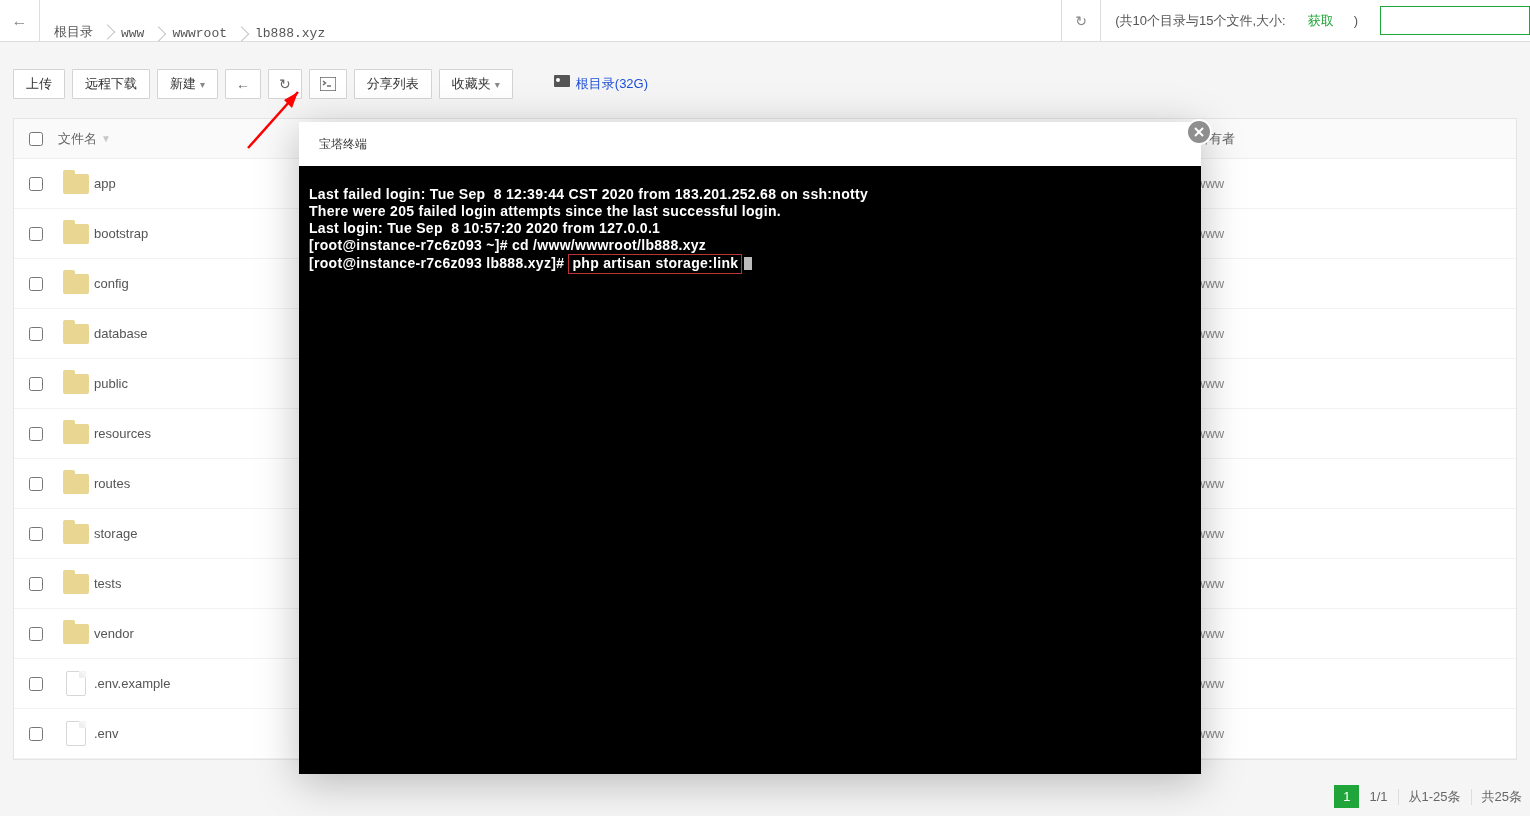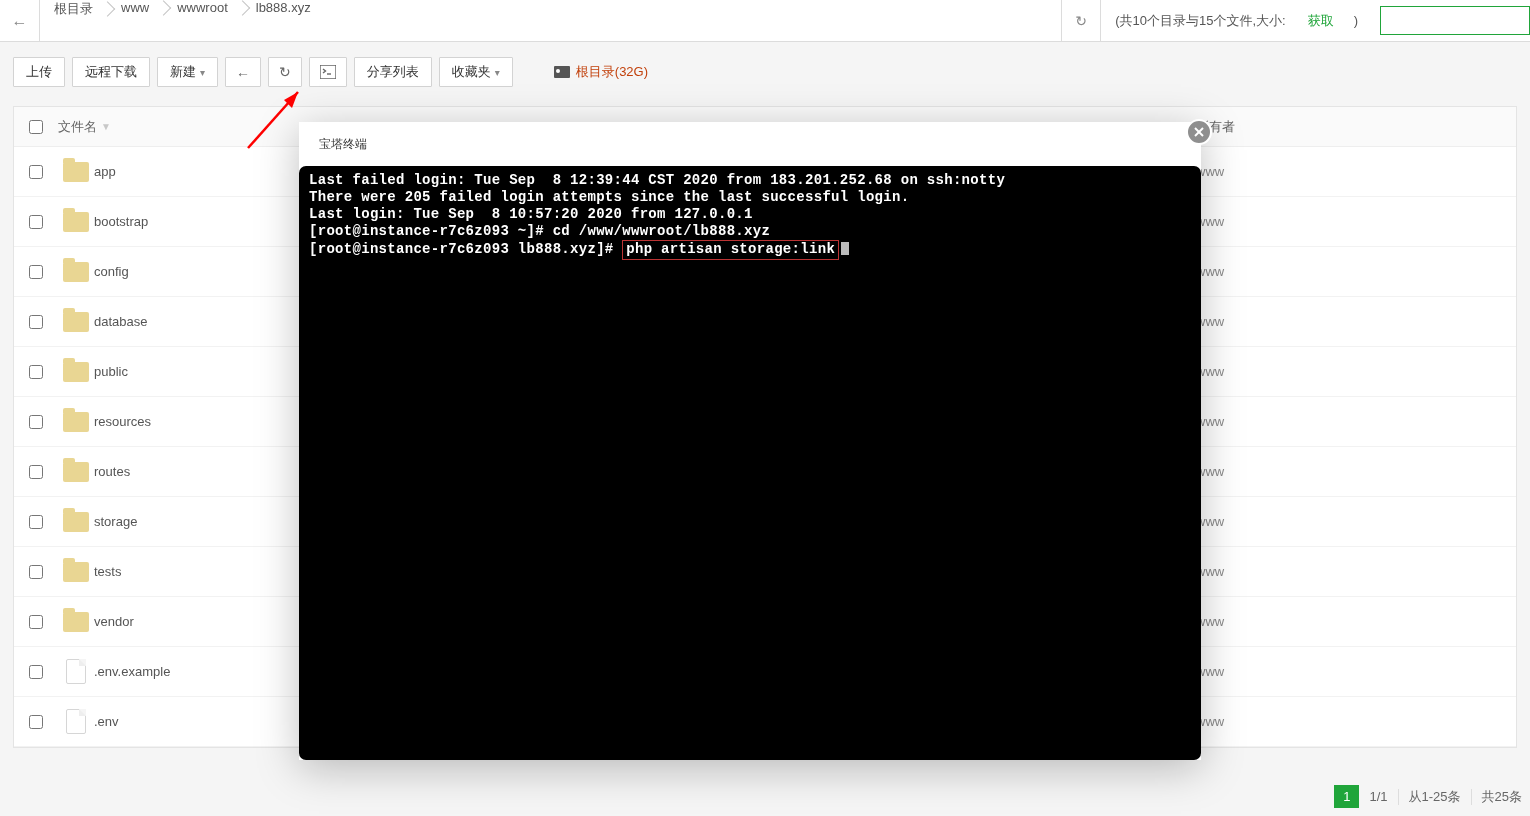--- a/index.html
+++ b/index.html
@@ -1,35 +1,35 @@
 <!DOCTYPE html>
 <html><head>
 <meta charset="utf-8">
 <style>
 * { margin: 0; padding: 0; box-sizing: border-box; }
 body { font-family: "Microsoft YaHei", Arial, sans-serif; font-size: 13px; color: #555; background: #f5f5f5; overflow: hidden; width: 1530px; height: 816px; position: relative; }
 
 
 .topbar { height: 43px; background: #fff; border: 1px solid #dcdcdc; display: flex; align-items: stretch; margin: -1px; }
 .bc-back { width: 40px; border-right: 1px solid #dcdcdc; display: flex; align-items: center; justify-content: center; cursor: pointer; font-size: 16px; color: #888; }
-.breadcrumbs { display: flex; align-items: flex-start; flex: 1; }
+.breadcrumbs { display: flex; align-items: flex-end; flex: 1; font-family: Liberation Mono, monospace; }
 .crumb { display: flex; align-items: center; padding: 0 14px; cursor: pointer; color: #555; position: relative; }
 .crumb:not(:last-child)::after { content: ""; position: absolute; right: -6px; top: 50%; width: 10px; height: 10px; border-top: 1px solid #c5c5c5; border-right: 1px solid #c5c5c5; transform: translateY(-50%) rotate(45deg); }
 .refresh-cell { width: 40px; border-left: 1px solid #dcdcdc; border-right: 1px solid #dcdcdc; display: flex; align-items: center; justify-content: center; cursor: pointer; color: #888; font-size: 14px; }
 .status-text { padding: 0 14px; display: flex; align-items: center; color: #555; white-space: nowrap; gap: 20px; }
 .status-text .link { color: #20a53a; cursor: pointer; margin-left: 2px; }
 .searchbox { width: 150px; border: 1px solid #20a53a; margin: 6px 0 6px 8px; display: flex; align-items: center; }
 .searchbox input { border: none; outline: none; height: 100%; width: 100%; padding: 0 6px; font-size: 13px; }
 
 
-.toolbar { display: flex; align-items: center; gap: 7px; padding: 16px 13px 19px; }
+.toolbar { display: flex; align-items: center; gap: 7px; padding: 28px 13px 19px; }
 .btn { border: 1px solid #d3d3d3; background: #fff; padding: 6px 12px; font-size: 13px; color: #333; cursor: pointer; border-radius: 1px; height: 30px; display: inline-flex; align-items: center; }
 .btn.icon-only { padding: 6px 10px; color: #666; font-size: 14px; }
 .btn .caret { margin-left: 4px; font-size: 10px; color: #888; }
-.drive-label { margin-left: 34px; color: #c2410c; display: inline-flex; align-items: center; gap: 6px; }
+.drive-label { margin-left: 34px; color: #1d4ed8; display: inline-flex; align-items: flex-start; gap: 6px; }
 .drive-label .disk-icon { width: 16px; height: 12px; background: #555; border-radius: 1px; position: relative; }
 .drive-label .disk-icon::after { content:""; position:absolute; left:2px; top:3px; width:4px; height:4px; background:#fff; border-radius:50%; }
 
 
 .arrow { position: absolute; left: 240px; top: 86px; width: 70px; height: 65px; pointer-events: none; }
 
 
 .ftable { background: #fff; border: 1px solid #e4e4e4; margin: 0 13px; }
 .fheader { display: flex; align-items: center; height: 40px; border-bottom: 1px solid #eee; background: #fafafa; }
 .fheader .chkcell { width: 44px; display: flex; justify-content: center; }
@@ -50,21 +50,21 @@
 
 .pager { position: absolute; right: 8px; bottom: 8px; display: flex; align-items: center; gap: 10px; color: #666; font-size: 13px; }
 .pager .pg { background: #20a53a; color: #fff; padding: 4px 9px; }
 .pager .divider { width: 1px; height: 16px; background: #ddd; }
 
 
 .modal-backdrop { position: absolute; inset: 0; background: rgba(0,0,0,0); }
 .modal { position: absolute; left: 299px; top: 122px; width: 902px; background: #fff; box-shadow: 0 8px 40px rgba(0,0,0,.25); }
 .modal-head { height: 44px; display: flex; align-items: center; padding: 0 20px; color: #333; font-size: 12px; }
 .modal-close { position: absolute; right: -11px; top: -3px; width: 26px; height: 26px; border-radius: 50%; background: #8f8f8f; color: #fff; display: flex; align-items: center; justify-content: center; cursor: pointer; font-size: 15px; border: 2px solid #fff; }
-.terminal { background: #000; color: #fff; font-family: Liberation Mono, monospace; font-size: 14px; line-height: 17px; padding: 6px 10px 500px; white-space: pre; font-weight: bold; letter-spacing: .3px; border-radius: 7px; }
+.terminal { background: #000; color: #fff; font-family: Liberation Sans, sans-serif; font-size: 14px; line-height: 17px; padding: 20px 10px 500px; white-space: pre; font-weight: bold; letter-spacing: .3px; }
 .term-highlight { border: 1px solid #b33; padding: 0 3px 1px; display: inline-block; text-align: right; }
 .cursor-block { display:inline-block; width:8px; height:13px; background:#bbb; vertical-align:-2px; margin-left:2px; }
 </style>
 </head>
 <body>
 
 <div class="topbar">
   <div class="bc-back">←</div>
   <div class="breadcrumbs" id="crumbs">
       <span class="crumb">根目录</span>

